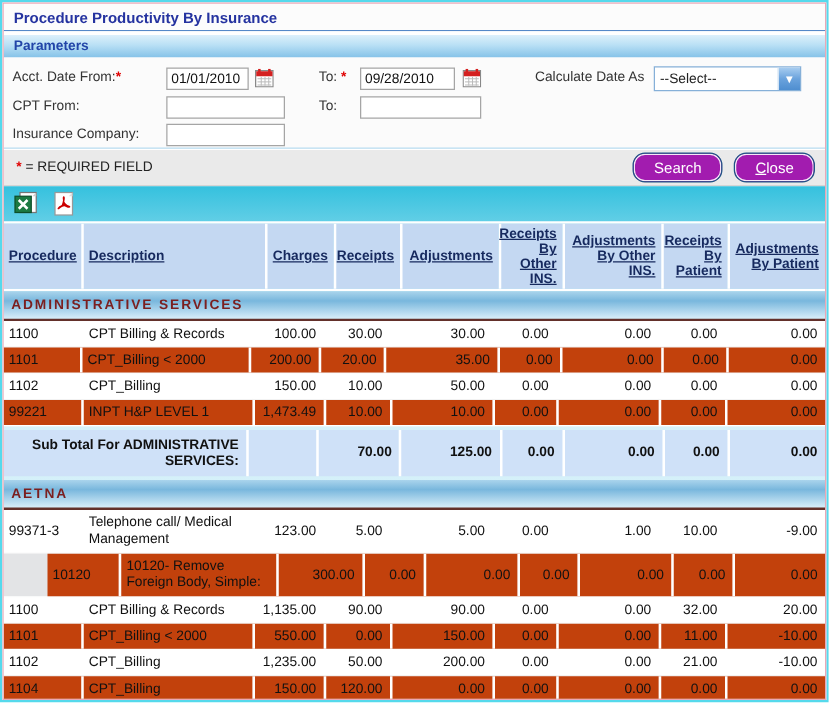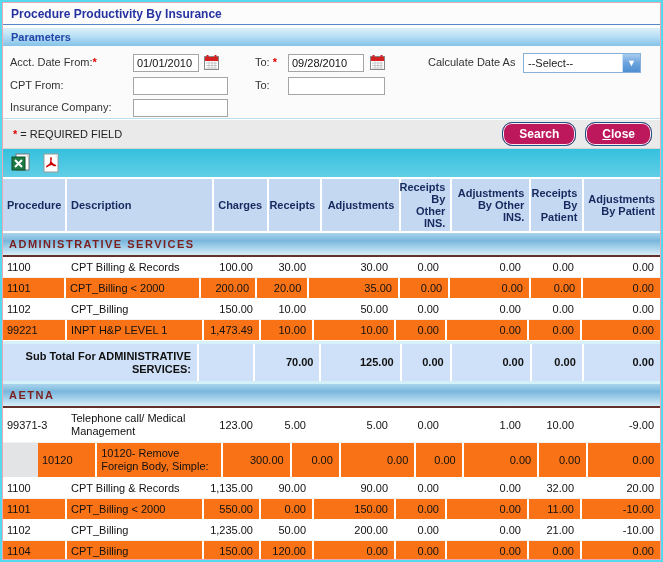--- a/index.html
+++ b/index.html
@@ -24,47 +24,47 @@
   .cal{position:absolute;width:15px;height:15px;cursor:pointer;}
   .selectbox{position:absolute;box-sizing:border-box;height:20px;width:118px;border:1px solid #86b0d8;background:#fff;
      display:flex;align-items:center;justify-content:space-between;font-size:11px;color:#222;padding-left:4px;}
   .selectbox .arrow{width:17px;height:18px;background:linear-gradient(180deg,#a8cdf0 0%,#6ba3dd 50%,#4f8ed0 100%);
      border-left:1px solid #cfe2f4;color:#fff;font-size:9px;display:flex;align-items:center;justify-content:center;}
 
   
   .required-bar{height:28px;background:#eaeaea;border-top:1px solid #fff;border-bottom:1px solid #d4d4d4;
      display:flex;align-items:center;font-size:11px;color:#222;gap:20px;}
   .required-bar .note{margin-left:10px;}
-  .btn{margin-left:10px;height:22px;padding:0 16px;background:#be185d;border:1px solid #1d5684;border-radius:10px;
-     color:#fff;font-size:12px;font-weight:bold;display:flex;align-items:center;justify-content:center;
+  .btn{margin-left:10px;height:22px;padding:0 16px;background:#a21caf;border:1px solid #1d5684;border-radius:10px;
+     color:#fff;font-size:12px;font-weight:normal;display:flex;align-items:center;justify-content:center;
      box-shadow:inset 0 0 0 1px rgba(255,255,255,.9);cursor:pointer;}
   .btn.close{margin-left:9px;margin-right:8px;}
   .btn .ul{text-decoration:underline;}
   .btn-zone{margin-left:auto;display:flex;}
 
   
   .report-body{height:412px;background:linear-gradient(180deg,#35c1de 0%,#8fdcee 14%,#d9f2fa 34%,#cdeef8 100%);}
   .icons-band{height:28px;display:flex;align-items:center;padding-left:8px;gap:10px;}
   .icons-band .ic{width:20px;height:20px;cursor:pointer;}
 
   .thead{display:flex;border-top:2px solid #fff;border-bottom:2px solid #fff;}
   .th{box-sizing:border-box;background:#c4d8f2;color:#16295e;font-weight:bold;font-size:11px;line-height:12px;
-     height:52px;display:flex;align-items:center;padding:2px 5px 2px 4px;}
+     height:52px;display:flex;align-items:center;padding:2px 5px 2px 4px;text-decoration:underline;}
   .th.ar{justify-content:flex-end;text-align:right;}
   .th.al{justify-content:flex-start;text-align:left;}
   .th + .th{border-left:2px solid #fff;}
 
   .band{height:22px;background:linear-gradient(180deg,#aad4ec 0%,#79b7dd 35%,#d8eef9 100%);
      border-bottom:2px solid #63302a;display:flex;align-items:center;padding-left:6px;}
   .band span{font-size:11px;font-weight:bold;color:#7b1f1f;letter-spacing:1.5px;}
 
   .rows{background:#fff;}
   .tr{display:flex;height:20px;background:#fff;}
   .tr.alt{background:#e3e4e6;}
-  .tr.alt .td{background:#f97316;}
+  .tr.alt .td{background:#c2410c;}
   .tr .td{background:#fff;}
   .tr.tall{height:34px;}
   .td{box-sizing:border-box;font-size:11px;color:#111;display:flex;align-items:center;padding:0 6px 0 4px;line-height:13px;}
   .td + .td{border-left:2px solid #fff;}
   .td.ar{justify-content:flex-end;text-align:right;}
   .tr{border-bottom:1px solid #f2f2f2;}
   .tr.alt{border-bottom:1px solid #fff;}
 
   .subtotal{display:flex;height:37px;margin:3px 0;}
   .st{box-sizing:border-box;background:#cfe1f8;font-size:11px;font-weight:bold;color:#111;

